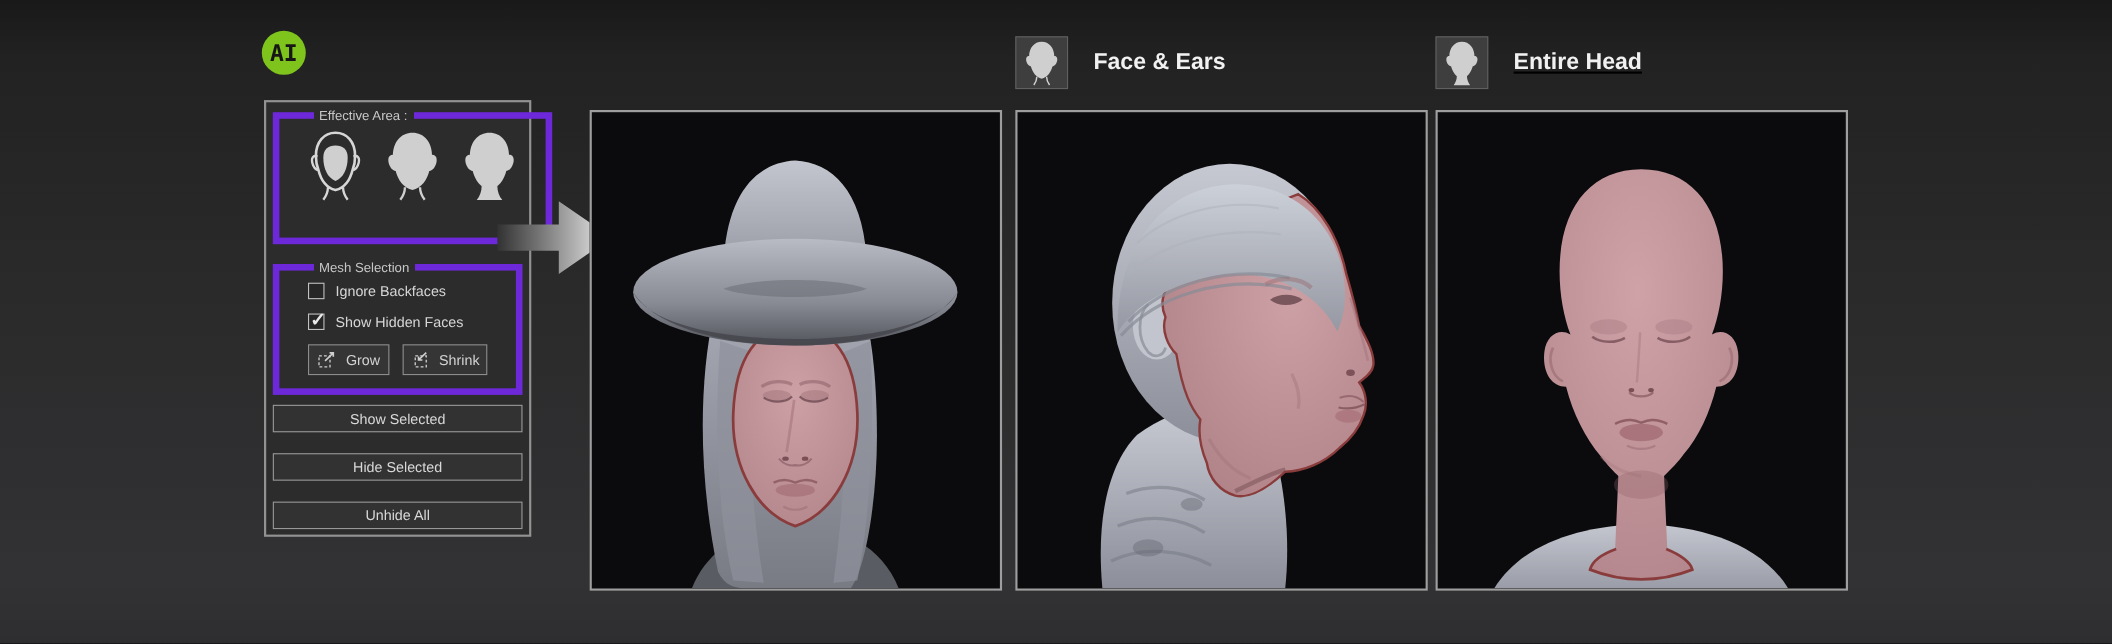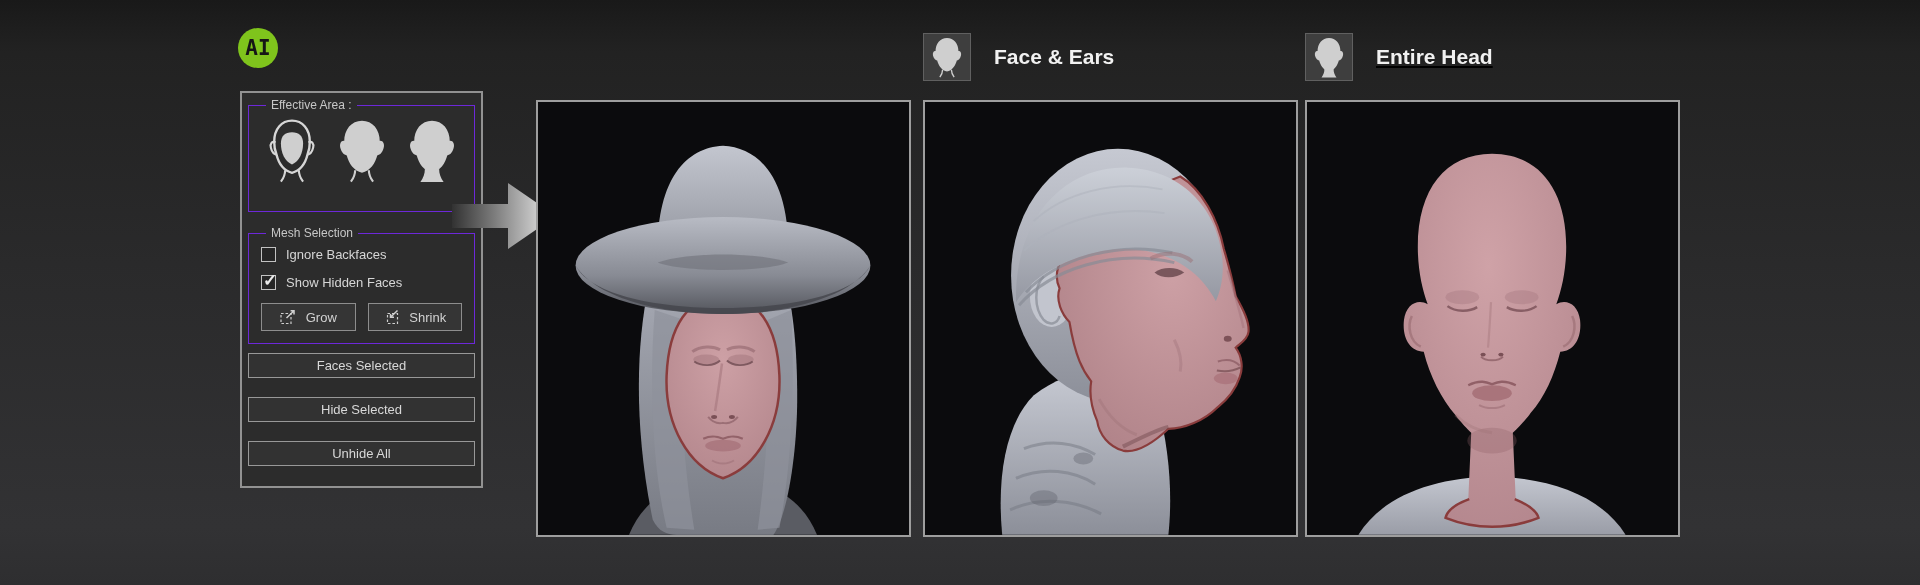--- a/index.html
+++ b/index.html
@@ -14,21 +14,21 @@
   .brand-badge{
     width:40px;height:40px;border-radius:50%;background:#7fc41c;color:#161616;
     display:flex;align-items:center;justify-content:center;
     font-family:"DejaVu Sans Mono",monospace;font-weight:700;font-size:21px;
   }
   
   .control-panel{
     position:absolute;left:240px;top:91px;width:243px;height:397px;box-sizing:border-box;
     background:#2c2c2c;border:2px solid #929292;padding:5px 6px;
   }
-  fieldset{border:1px solid #6d28d9;margin:0;padding:0 10px 8px;}
+  fieldset{border:6px solid #6d28d9;margin:0;padding:0 24px 8px;}
   legend{font-size:12px;color:#c7c7c7;padding:0 5px;margin-left:7px;}
   .fs-area{height:104px;}
   .icon-row{display:flex;justify-content:center;align-items:flex-start;gap:16px;padding-top:6px;}
   .ea-icon{width:54px;height:66px;cursor:pointer;}
   .ea-icon svg{width:54px;height:66px;display:block;}
   .fs-mesh{margin-top:14px;padding-bottom:12px;}
   .cb-row{display:flex;align-items:center;gap:10px;margin:7px 0 13px 2px;color:#d6d6d6;font-size:13px;}
   .cb-box{position:relative;width:15px;height:15px;box-sizing:border-box;border:1px solid #c2c2c2;background:#262626;flex:none;}
   .cb-mark{position:absolute;left:1px;top:-6px;font-size:17px;font-weight:700;color:#eaeaea;visibility:hidden;}
   .cb-row.checked .cb-mark{visibility:visible;}
@@ -140,21 +140,21 @@
         <button class="tool-btn">
           <svg viewBox="0 0 17 16">
             <rect x="4.5" y="4.5" width="10" height="10" fill="none" stroke="#cfcfcf" stroke-width="1.2" stroke-dasharray="2.6 1.9"></rect>
             <path d="M14.5,1.5 L7.5,8.3 M7.5,5 L7.5,8.3 L11,8.3" fill="none" stroke="#cfcfcf" stroke-width="1.5"></path>
           </svg>
           <span>Shrink</span>
         </button>
       </div>
     </fieldset>
 
-    <button class="stack-btn">Faces Selected</button>
+    <button class="stack-btn">Show Selected</button>
     <button class="stack-btn">Hide Selected</button>
     <button class="stack-btn">Unhide All</button>
   </div>
 
   <svg class="flow-arrow" viewBox="0 0 108 76">
     <defs>
       <linearGradient id="gArrow" x1="0" y1="0" x2="1" y2="0">
         <stop offset="0" stop-color="#323232"></stop>
           <stop offset="0.4" stop-color="#7b7b7b"></stop>
           <stop offset="1" stop-color="#efefef"></stop>

